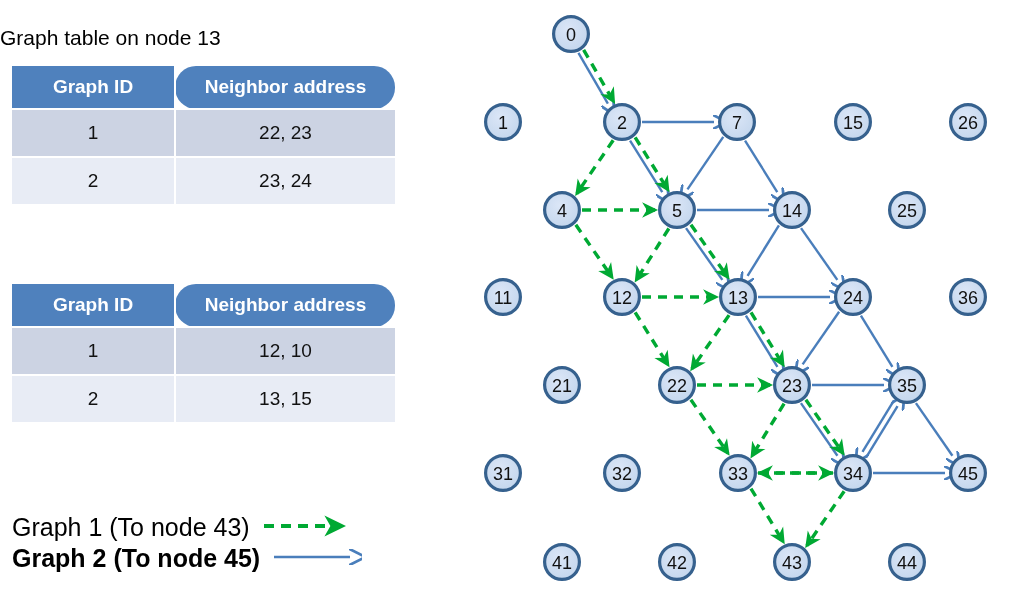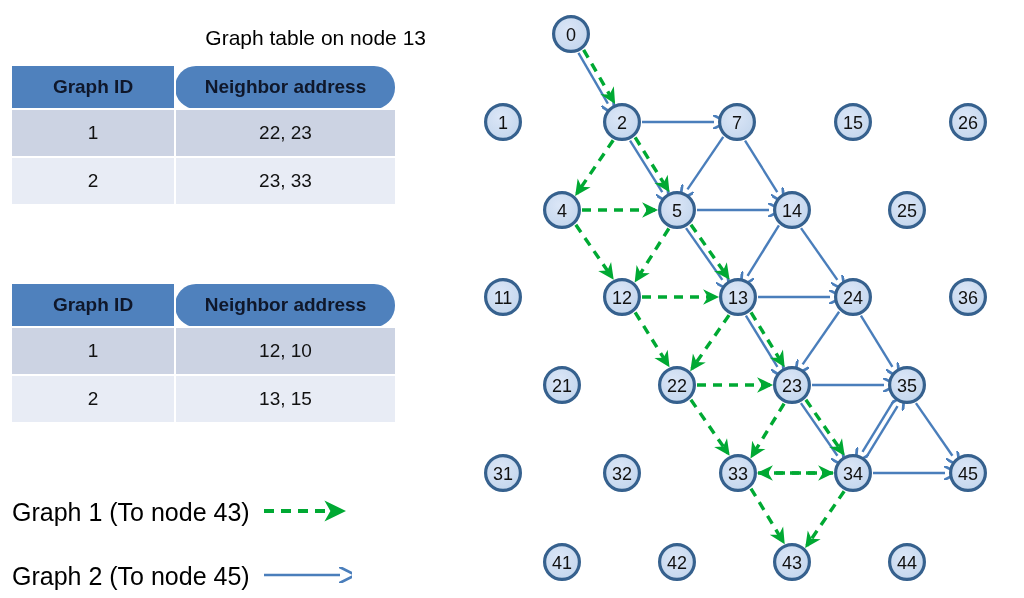--- a/index.html
+++ b/index.html
@@ -3,29 +3,29 @@
 <meta charset="utf-8">
 <style>
   html,body{margin:0;padding:0;}
   body{
     width:1024px;height:598px;background:#ffffff;position:relative;
     font-family:"Liberation Sans", sans-serif;
     -webkit-font-smoothing:antialiased;
   }
   .left-pane{position:absolute;left:0;top:0;width:470px;height:598px;}
   .tbl-title{
-    position:absolute;width:410px;text-align:right;
-    font-size:21px;color:#000;font-family:"Liberation Sans",sans-serif;padding-left:16px;
+    position:absolute;width:410px;text-align:left;
+    font-size:21px;color:#000;font-family:"Liberation Sans",sans-serif;
   }
   table.gtable{
     position:absolute;border-collapse:collapse;width:383px;left:12px;
     table-layout:fixed;
   }
   table.gtable th{
-    background:#4f81bd;color:#0f172a;font-weight:bold;font-size:19px;
+    background:#4f81bd;color:#ffffff;font-weight:bold;font-size:19px;
     height:42px;text-align:center;border-right:2px solid #ffffff;
     border-bottom:2px solid #ffffff;padding:0;
   }
   table.gtable th:last-child{border-right:none;border-radius:21px;}
   table.gtable td{
     font-size:19px;color:#111;text-align:center;height:46px;padding:0;
     border-right:2px solid #ffffff;border-bottom:2px solid #ffffff;
   }
   table.gtable td:last-child{border-right:none;}
   table.gtable tr.r-odd td{background:#ccd3e3;}
@@ -56,21 +56,21 @@
         <th>Neighbor address</th>
       </tr>
     </thead>
     <tbody>
       <tr class="r-odd">
         <td>1</td>
         <td>22, 23</td>
       </tr>
       <tr class="r-even">
         <td>2</td>
-        <td>23, 33</td>
+        <td>23, 24</td>
       </tr>
     </tbody>
   </table>
 
   <table class="gtable" style="top:284px;">
     <colgroup>
         <col class="c1">
         <col class="c2">
       </colgroup>
     <thead>
@@ -84,35 +84,35 @@
         <td>1</td>
         <td>12, 10</td>
       </tr>
       <tr class="r-even">
         <td>2</td>
         <td>13, 15</td>
       </tr>
     </tbody>
   </table>
 
-  <div class="legend-row" style="top:498px;">
+  <div class="legend-row" style="top:513px;">
     <span class="legend-label">Graph 1 (To node 43)</span>
     <span class="legend-art">
       <svg width="90" height="22" viewBox="0 0 90 22">
         <defs>
           <marker id="lg-green" markerWidth="6" markerHeight="6" refX="4.6" refY="3" orient="auto" markerUnits="strokeWidth">
             <path d="M0.2,0.4 L5.6,3 L0.2,5.6 L1.7,3 Z" fill="#00a933"></path>
           </marker>
         </defs>
         <line x1="2" y1="11" x2="80" y2="11" stroke="#00a933" stroke-width="4" stroke-dasharray="10,7" marker-end="url(#lg-green)"></line>
       </svg>
     </span>
   </div>
 
-  <div class="legend-row" style="top:562px;">
+  <div class="legend-row" style="top:544px;font-weight:bold;">
     <span class="legend-label">Graph 2 (To node 45)</span>
     <span class="legend-art">
       <svg width="90" height="22" viewBox="0 0 90 22">
         <defs>
           <marker id="lg-blue" markerWidth="7" markerHeight="7" refX="0.5" refY="3.5" orient="auto" markerUnits="strokeWidth">
             <path d="M0,0 L7,3.5 L0,7" fill="none" stroke="#4a7ebb" stroke-width="1.1"></path>
           </marker>
         </defs>
         <line x1="2" y1="11" x2="78" y2="11" stroke="#4a7ebb" stroke-width="2.4" marker-end="url(#lg-blue)"></line>
       </svg>

